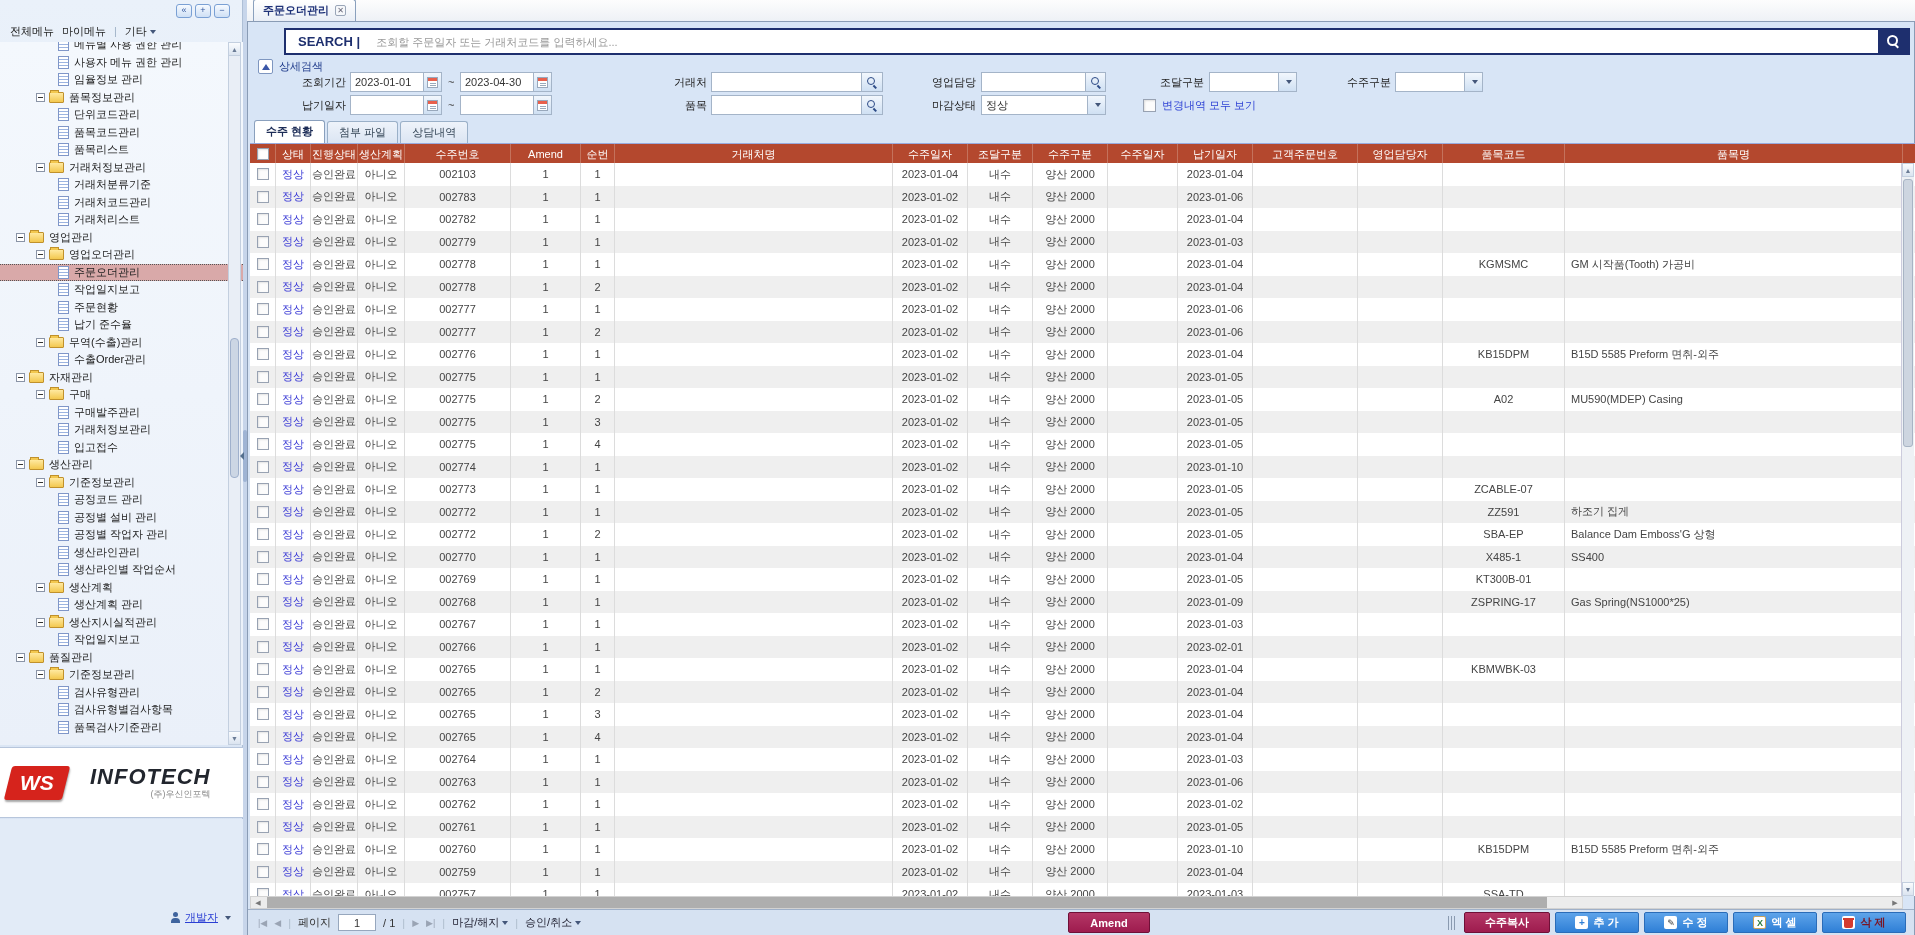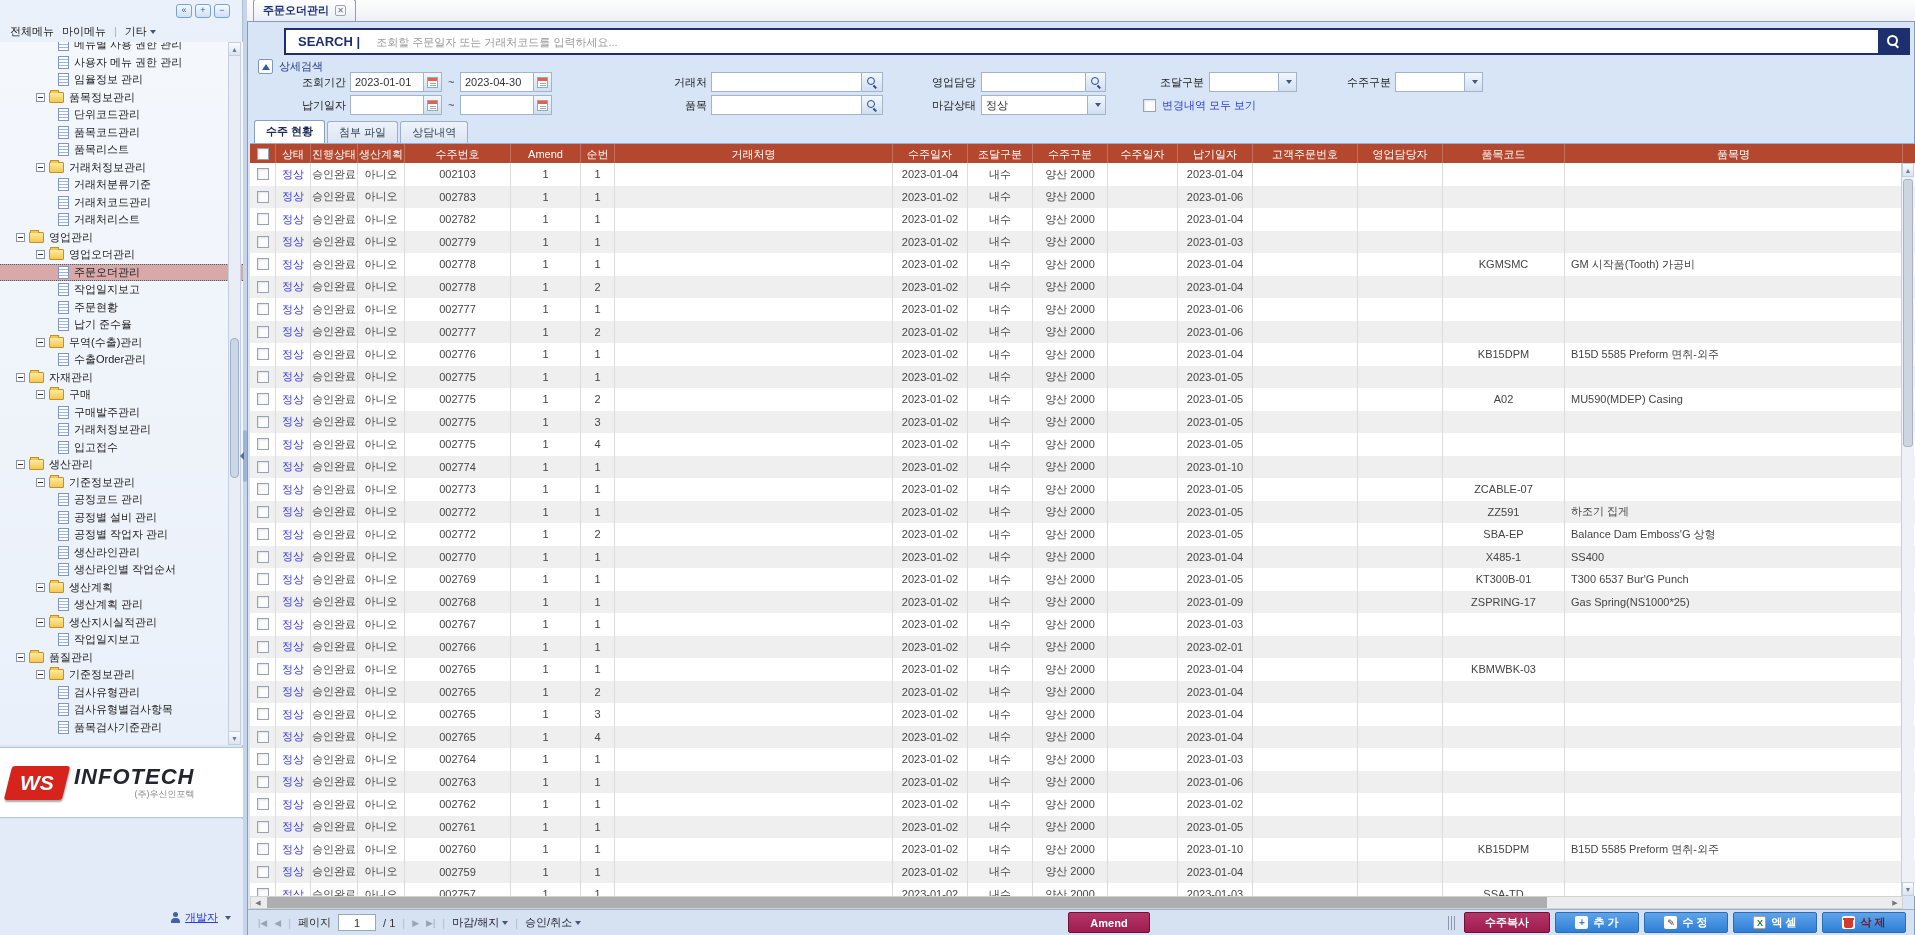--- a/index.html
+++ b/index.html
@@ -38,21 +38,21 @@
     color:#6b7c96; font-size:7px; background:linear-gradient(#fafcfe,#dbe4f0); border-bottom:1px solid #c3cfdf; }
   .sbtn.bottom { position:absolute; bottom:0; border-top:1px solid #c3cfdf; border-bottom:none; }
   .tthumb { position:absolute; left:1px; top:295px; width:9px; height:140px; background:#ccd6e4;
     border:1px solid #9fb0cc; border-radius:4px; }
 
   .logo-box { position:absolute; top:747px; left:0; width:243px; height:71px; background:#fff;
     border-top:1px solid #b7c6dc; border-bottom:1px solid #b7c6dc; display:flex; align-items:center; padding-left:8px; }
   .logo-red { width:58px; height:34px; background:#d6231c; transform:skewX(-14deg); border-radius:3px;
     display:flex; align-items:center; justify-content:center; box-shadow:1px 2px 2px rgba(0,0,0,.35); }
   .logo-red span { transform:skewX(14deg); color:#fff; font-weight:bold; font-style:italic; font-size:21px; }
-  .logo-right { margin-left:8px; }
+  .logo-right { margin-left:24px; }
   .logo-name { font-size:22px; font-weight:bold; font-style:italic; color:#22262e; letter-spacing:1px; }
   .logo-sub { font-size:9px; color:#8a8a8a; text-align:right; margin-top:-2px; }
   .side-bottom { position:absolute; top:819px; left:0; width:243px; height:116px; background:#e2ebf7; }
   .user-row { position:absolute; bottom:10px; right:12px; display:flex; align-items:center; gap:4px; }
   .person-ic { width:11px; height:11px; position:relative; }
   .person-ic::before { content:""; position:absolute; top:0; left:3px; width:5px; height:5px; border-radius:50%; background:#3f649e; }
   .person-ic::after { content:""; position:absolute; bottom:0; left:1px; width:9px; height:5px; border-radius:4px 4px 0 0; background:#3f649e; }
   .user-link { color:#2b3fd4; text-decoration:underline; cursor:pointer; }
 
   
@@ -898,21 +898,20 @@
             <div class="tcell" style="width: 34px;">1</div>
             <div class="tcell" style="width: 278px;"></div>
             <div class="tcell" style="width: 75px;">2023-01-02</div>
             <div class="tcell" style="width: 65px;">내수</div>
             <div class="tcell" style="width: 75px;">양산 2000</div>
             <div class="tcell" style="width: 70px;"></div>
             <div class="tcell" style="width: 75px;">2023-01-05</div>
             <div class="tcell" style="width: 105px;"></div>
             <div class="tcell" style="width: 85px;"></div>
             <div class="tcell" style="width: 122px;">KT300B-01</div>
-            <div class="tcell left" style="width: 338px;">T300 6537 Bur'G Punch</div>
           </div>
           <div class="trow">
             <div class="tcell" style="width: 26px;">
               <span class="cb"></span>
             </div>
             <div class="tcell status" style="width: 35px;">정상</div>
             <div class="tcell" style="width: 47px;">승인완료</div>
             <div class="tcell" style="width: 47px;">아니오</div>
             <div class="tcell" style="width: 106px;">002768</div>
             <div class="tcell" style="width: 70px;">1</div>

